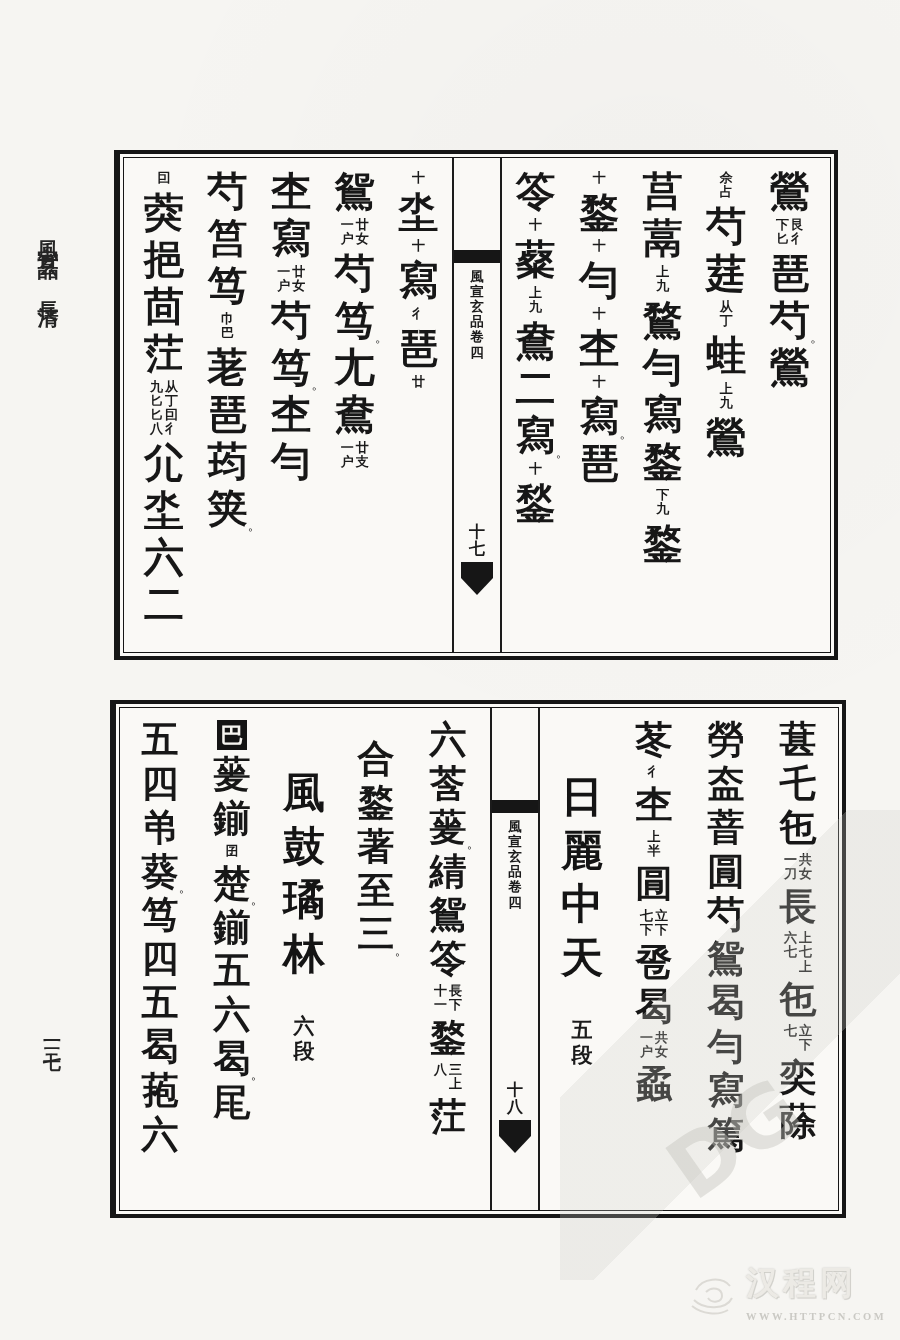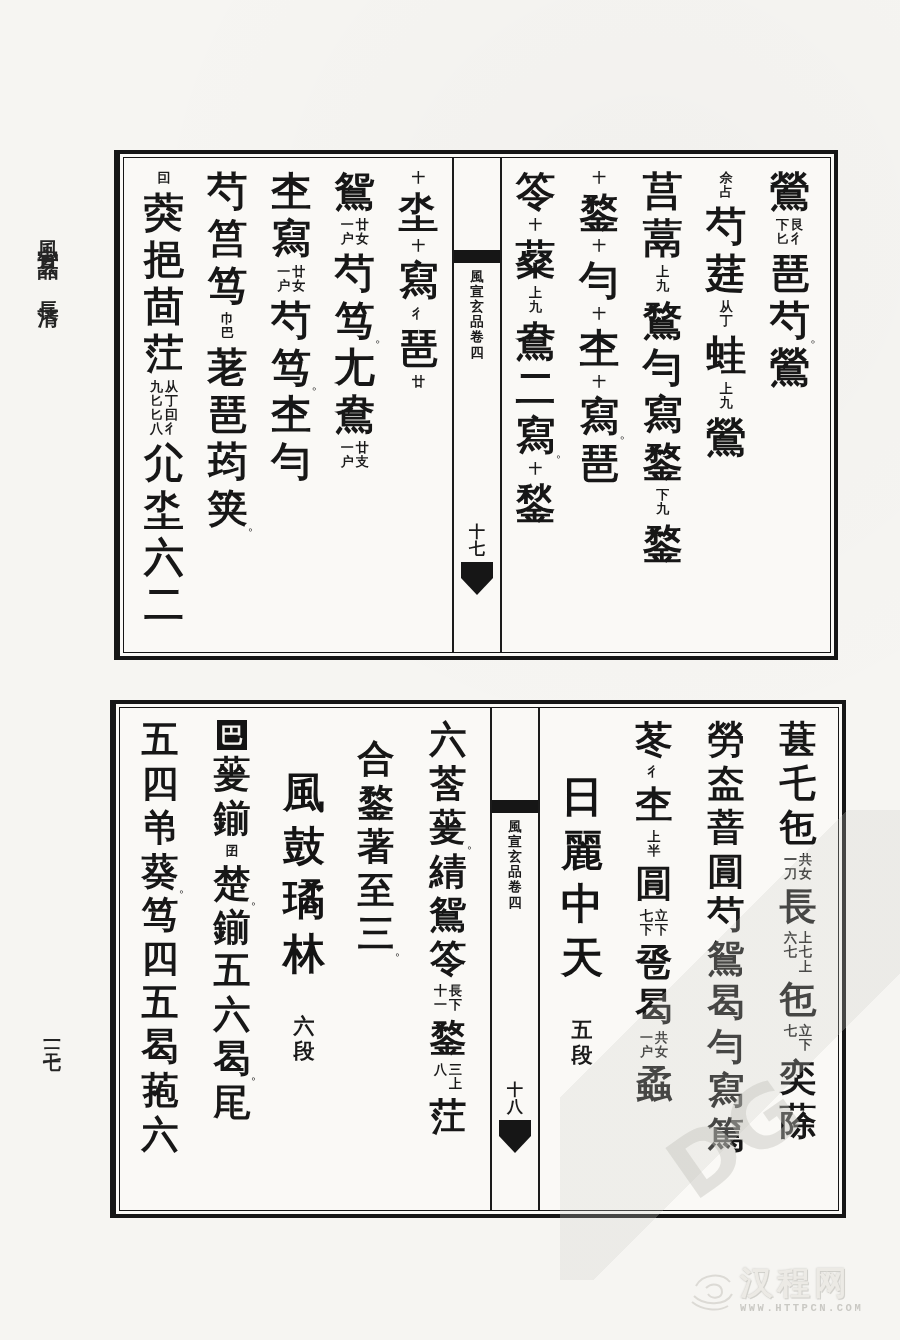--- a/index.html
+++ b/index.html
@@ -37,25 +37,25 @@
   .bxgrow{flex:1;}
   .bxfolio{display:flex;flex-direction:column;align-items:center;}
   .bxfolio div{font-size:16px;line-height:1.05;font-weight:700;}
   .fish{margin-top:4px;line-height:0;}
   .bxend{height:54px;flex:none;}
   
   .wm-band{position:absolute;left:560px;top:810px;width:430px;height:470px;pointer-events:none;
            background:linear-gradient(135deg, transparent 32%, rgba(206,206,200,0.26) 32%, rgba(206,206,200,0.26) 56%, transparent 56%);}
   .wm-dg{position:absolute;left:665px;top:1090px;font-family:"DejaVu Sans","Liberation Sans",sans-serif;
          font-size:84px;font-weight:bold;color:rgba(192,192,186,0.42);transform:rotate(-35deg);pointer-events:none;}
-  .wm-logo{position:absolute;left:688px;top:1266px;display:flex;align-items:center;pointer-events:none;}
+  .wm-logo{position:absolute;left:688px;top:1266px;display:flex;align-items:center;gap:6px;pointer-events:none;}
   .wm-cn{font-family:"DejaVu Sans","Liberation Sans",sans-serif;font-size:33px;font-weight:bold;
          color:#eceae5;text-shadow:0 0 2px #c6c5c0,1px 1px 0 #d6d5d0;letter-spacing:4px;line-height:1;}
-  .wm-url{font-family:Liberation Mono, monospace;font-size:10.5px;font-weight:bold;
-          color:#cac9c4;letter-spacing:2.5px;margin-top:3px;}
+  .wm-url{font-family:Liberation Serif, serif;font-size:10.5px;font-weight:bold;
+          color:#cac9c4;letter-spacing:2.5px;margin-top:12px;}
 </style>
 </head>
 <body>
 
 <div class="page">
 
   <div class="margin-title">
     <div class="vtext">風宣玄品</div>
     <div class="vtext">長清</div>
   </div>

